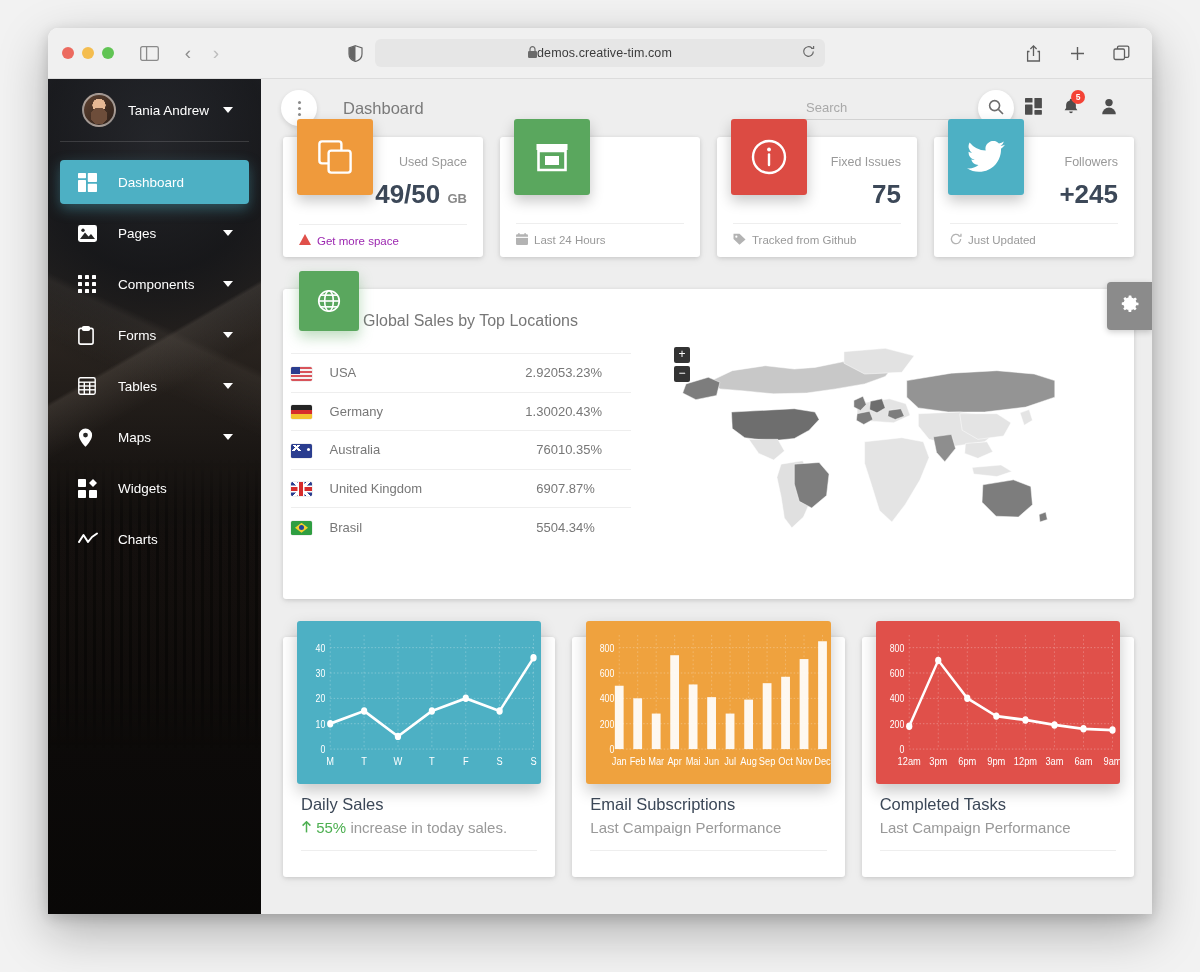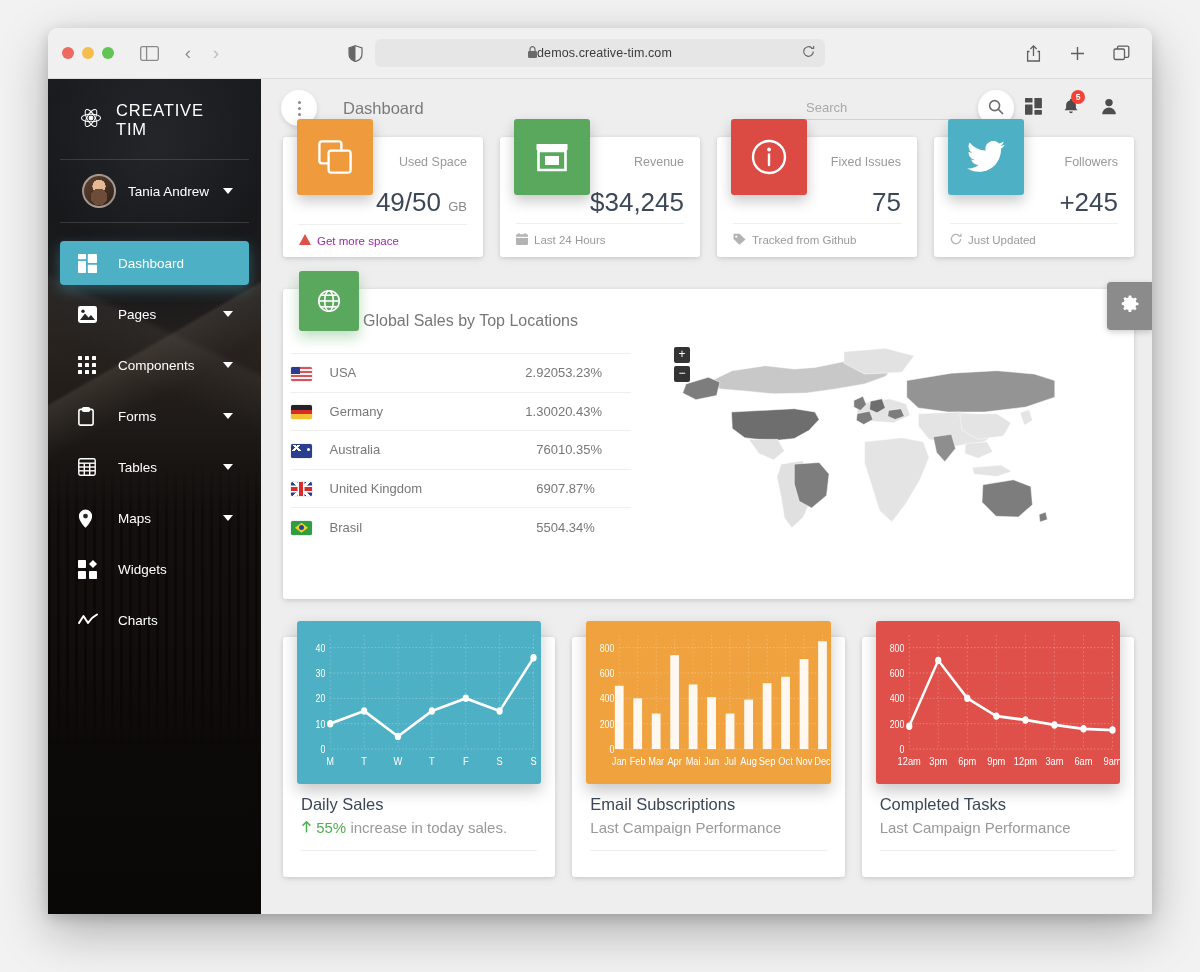--- a/index.html
+++ b/index.html
@@ -224,21 +224,21 @@
     position: absolute; left: 14px; top: -18px;
     width: 76px; height: 76px; border-radius: 3px;
     display: flex; align-items: center; justify-content: center;
     color: #fff;
     box-shadow: 0 6px 14px rgba(0,0,0,.22);
   }
   .stat-text {
     text-align: right; padding-top: 18px;
   }
   .stat-label { font-size: 12.5px; color: #999; }
-  .stat-value { font-size: 26px; color: #3c4858; font-weight: 400; margin-top: 18px; }
+  .stat-value { font-size: 26px; color: #3c4858; font-weight: 700; margin-top: 10px; }
   .stat-value .unit { font-size: 13px; color: #888; }
   .stat-foot {
     position: absolute; left: 16px; right: 16px; bottom: 10px;
     border-top: 1px solid #eee; padding-top: 9px;
     font-size: 11.5px; color: #999;
     display: flex; align-items: center; gap: 6px;
   }
   .stat-foot .warn { color: #9c27b0; }
   .stat-foot svg { flex: 0 0 auto; }
 
@@ -383,31 +383,20 @@
   </div>
 
   <div class="app">
 
     <div class="sidebar">
       <div class="sb-bg"></div>
       <div class="sb-mtn"></div>
       <div class="sb-trees"></div>
 
       <div class="sb-content">
-        <div class="brand">
-          <span class="brand-logo">
-            <svg width="22" height="22" viewBox="0 0 24 24" fill="none" stroke="#fff" stroke-width="1.1">
-              <circle cx="12" cy="12" r="2.1" fill="#fff"></circle>
-              <ellipse cx="12" cy="12" rx="10.5" ry="4.2"></ellipse>
-              <ellipse cx="12" cy="12" rx="10.5" ry="4.2" transform="rotate(60 12 12)"></ellipse>
-              <ellipse cx="12" cy="12" rx="10.5" ry="4.2" transform="rotate(120 12 12)"></ellipse>
-            </svg>
-          </span>
-          <span class="brand-name">CREATIVE TIM</span>
-        </div>
 
         <div class="user">
           <div class="avatar"></div>
           <span class="user-name">Tania Andrew</span>
           <span class="caret"></span>
         </div>
 
         <div class="menu" id="menu">
             <div class="mi active">
               <span class="mi-ico">
@@ -583,24 +572,20 @@
                 <span class="warn">Get more space</span>
               </div>
             </div>
             <div class="card stat-card">
               <div class="stat-icon" style="background:#5aa75e">
                 <svg width="34" height="30" viewBox="0 0 34 30" fill="#fff">
                   <path d="M1.5 2 H32.5 V8 H1.5 Z"></path>
                   <path d="M3.5 9 H30.5 V28 H3.5 Z" fill="none" stroke="#fff" stroke-width="2.6"></path>
                   <rect x="10" y="14" width="14" height="9" fill="#fff"></rect>
                 </svg>
-              </div>
-              <div class="stat-text">
-                <div class="stat-label">Revenue</div>
-                <div class="stat-value"><span>$34,245</span></div>
               </div>
               <div class="stat-foot">
                 <span><svg width="12" height="12" viewBox="0 0 14 14" fill="#b3b3b3">
                     <rect x="0" y="1.6" width="14" height="12.4" rx="1.4"></rect>
                     <rect x="2.5" y="0" width="1.8" height="3.2" rx=".8"></rect>
                     <rect x="9.7" y="0" width="1.8" height="3.2" rx=".8"></rect>
                     <rect x="0" y="4.4" width="14" height="1.3" fill="#fff"></rect>
                   </svg></span>
                 <span class="">Last 24 Hours</span>
               </div>

